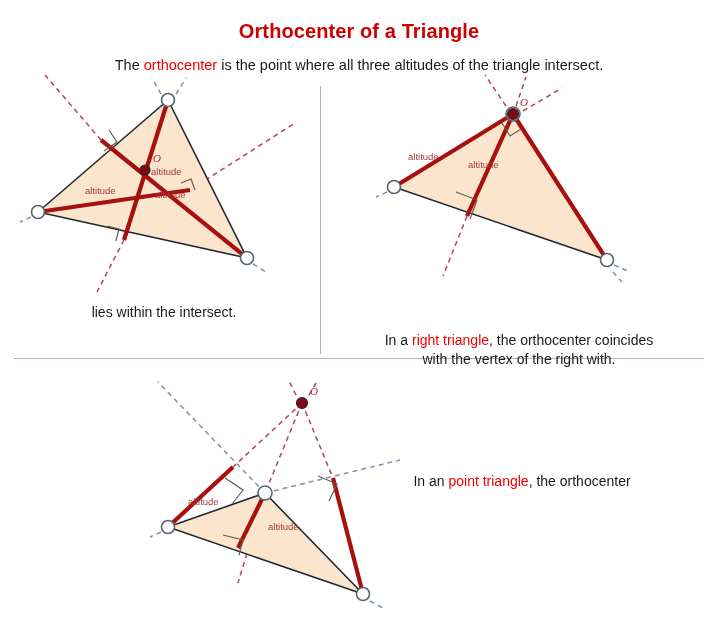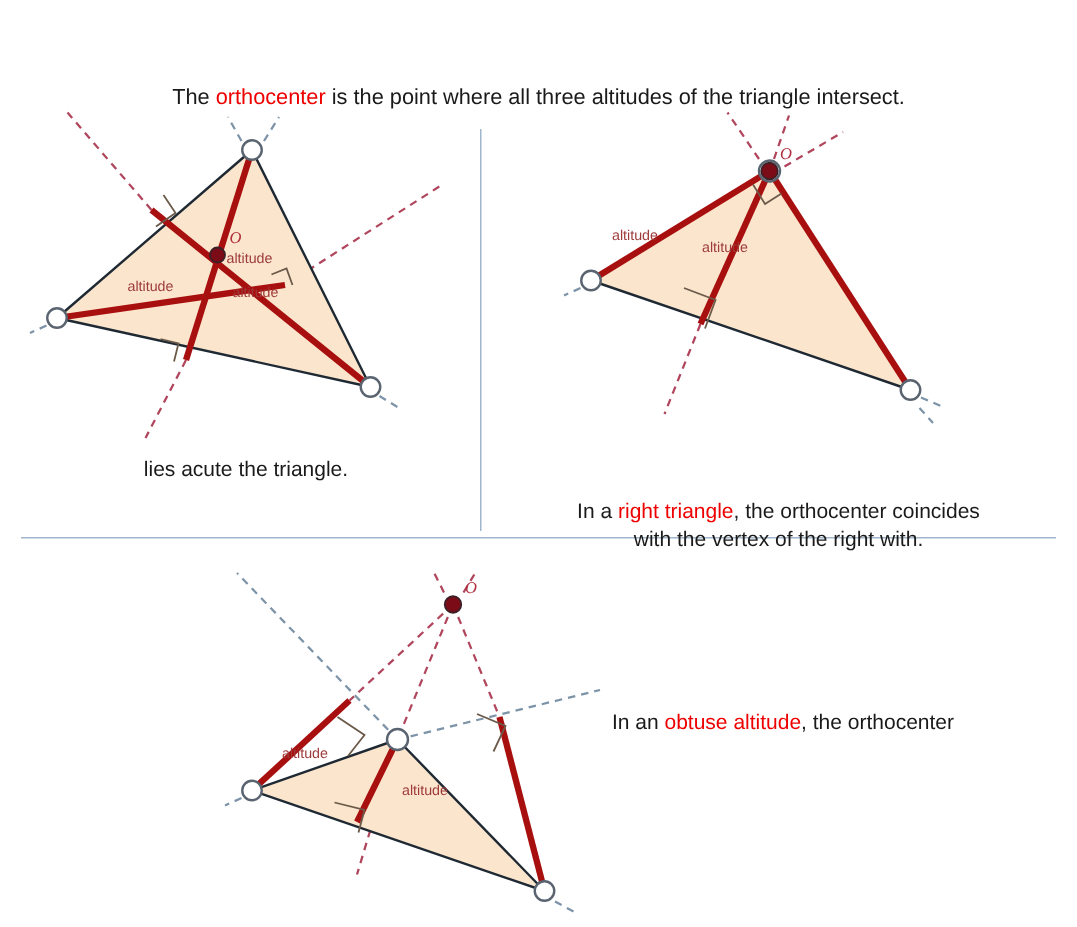--- a/index.html
+++ b/index.html
@@ -89,20 +89,21 @@
 
   .divider { position: absolute; background: #9fb6cc; }
   #divider-h { left: 14px; top: 358px; width: 690px; height: 1.4px; }
   #divider-v { left: 320px; top: 86px; width: 1.4px; height: 268px; }
 </style>
 </head>
 <body>
 
 <div id="page">
 
+  <div id="title">Orthocenter of a Triangle</div>
 
   <div id="subtitle"><span>The </span><span class="hl">orthocenter</span><span> is the point where all three altitudes of the triangle intersect.</span></div>
 
   <div class="divider" id="divider-v"></div>
   <div class="divider" id="divider-h"></div>
 
   <svg class="fig" id="fig-acute" viewBox="0 0 320 215">
 
     <line class="ext-dash" x1="101" y1="60" x2="45" y2="-5"></line>
     <line class="ext-dash" x1="190" y1="110" x2="295" y2="43"></line>
@@ -194,25 +195,25 @@
 
     <circle class="vertex" cx="38" cy="159" r="6.5"></circle>
     <circle class="vertex" cx="135" cy="125" r="7"></circle>
     <circle class="vertex" cx="233" cy="226" r="6.5"></circle>
 
     <text class="lbl-alt" x="58" y="137">altitude</text>
     <text class="lbl-alt" x="138" y="162">altitude</text>
   </svg>
 
   <div class="caption" id="caption-acute">
-    <div>lies acute the triangle.</div>
+    <div>lies within the intersect.</div>
   </div>
 
   <div class="caption" id="caption-right">
     <div><span>In a </span><span class="hl">right triangle</span><span>, the orthocenter coincides</span></div>
     <div>with the vertex of the right with.</div>
   </div>
 
   <div class="caption" id="caption-obtuse">
-    <div><span>In an </span><span class="hl">obtuse altitude</span><span>, the orthocenter</span></div>
+    <div><span>In an </span><span class="hl">point triangle</span><span>, the orthocenter</span></div>
   </div>
 
 </div>
 
 </body></html>

